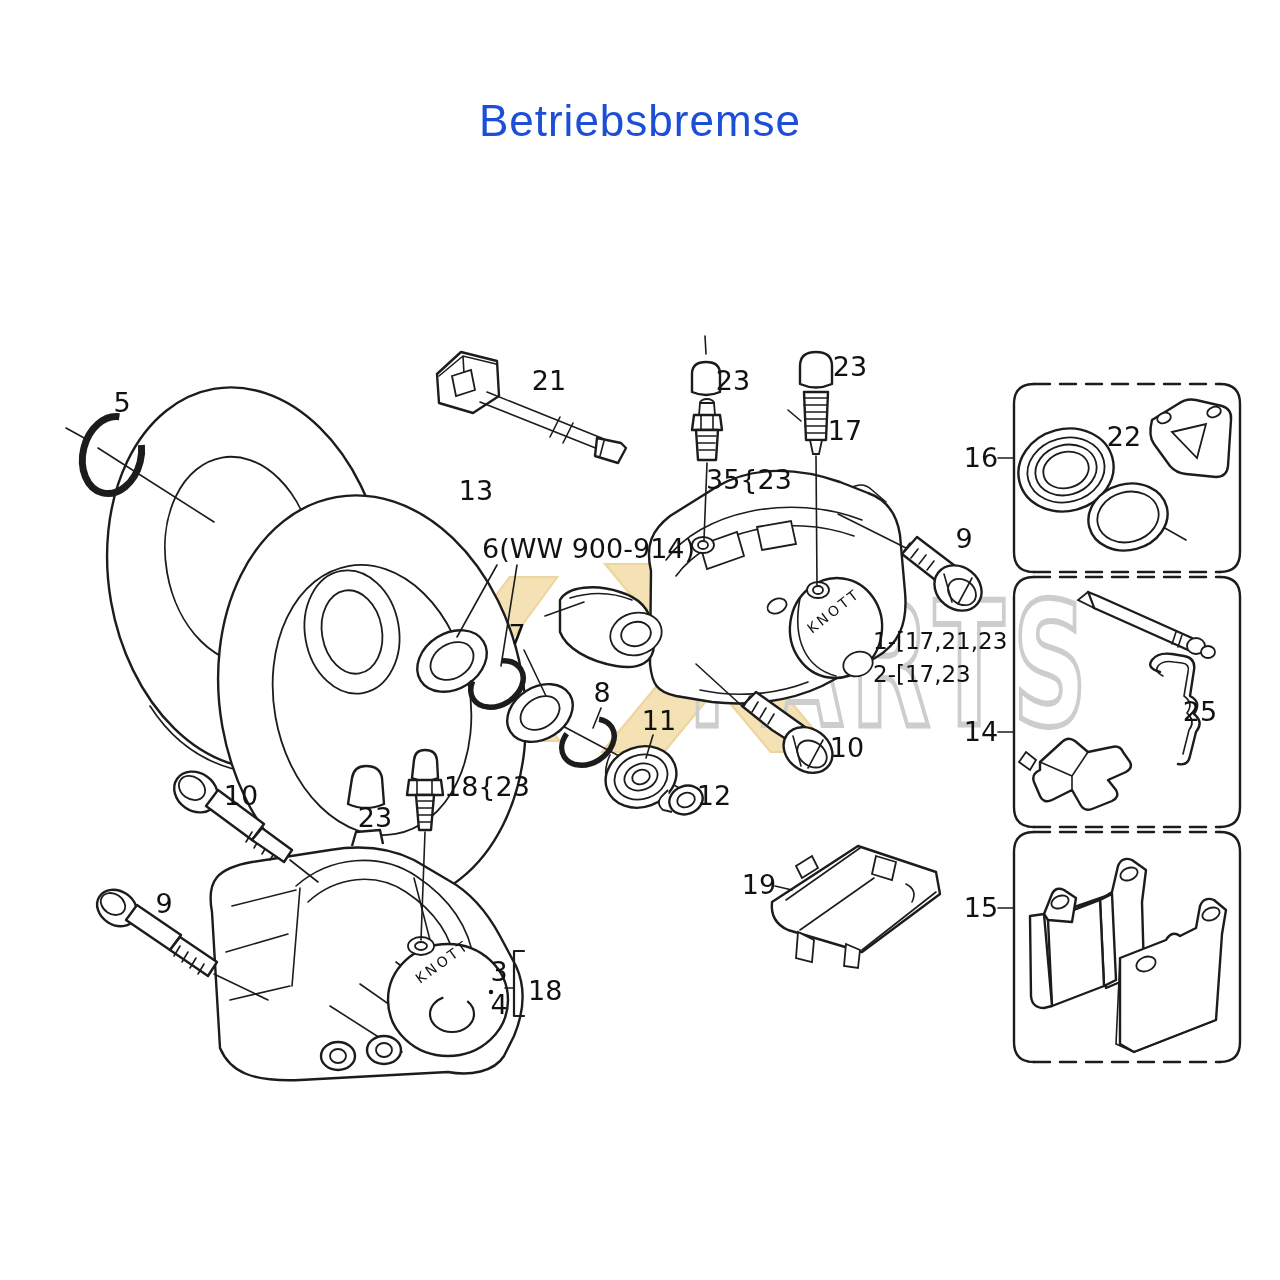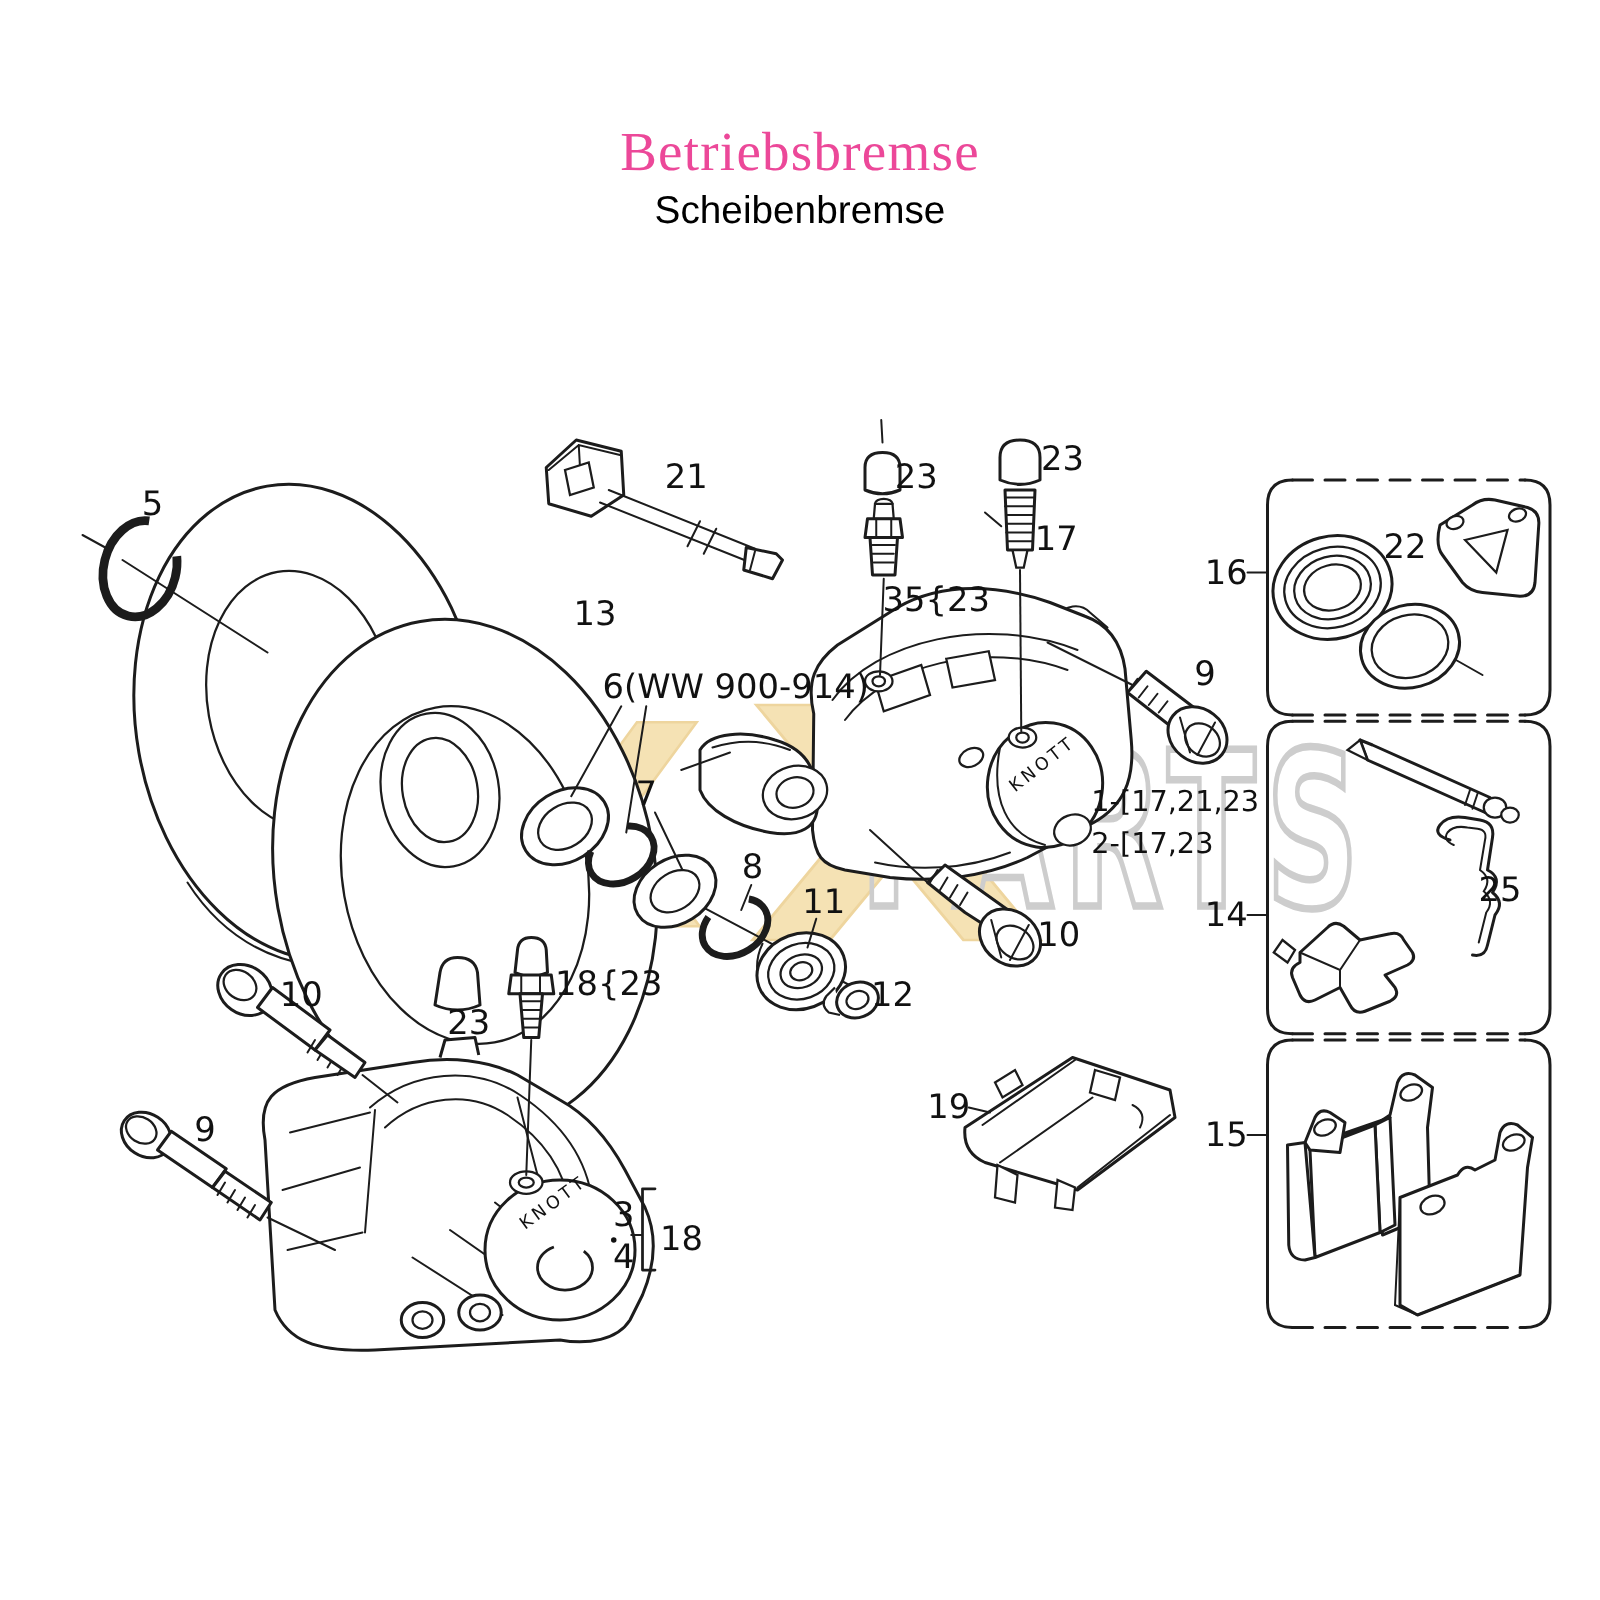--- a/index.html
+++ b/index.html
@@ -1,19 +1,19 @@
 <!DOCTYPE html>
 <html><head>
 <meta charset="utf-8">
 <style>
   html,body{margin:0;padding:0;background:#fff;}
   .page{position:relative;width:1280px;height:1280px;background:#ffffff;overflow:hidden;
         font-family:"Liberation Sans",sans-serif;}
   .title{position:absolute;top:96px;left:0;width:100%;text-align:center;
-         font-size:44px;color:#ec4899;letter-spacing:1px;font-family:Liberation Serif, serif;}
+         font-size:44px;color:#1d4ed8;letter-spacing:1px;}
   .subtitle{position:absolute;top:150px;left:0;width:100%;text-align:center;
             font-size:31px;color:#000;}
   
   .wm{position:absolute;font-weight:700;line-height:1;white-space:nowrap;z-index:1;
       font-family:"DejaVu Sans",sans-serif;user-select:none;}
   .wm-outline{color:transparent;-webkit-text-stroke:6px #cdcdcd;}
   .wm-x{color:#f5e2b4;-webkit-text-stroke:2px #eed59e;}
   .wm-fu{left:202px;top:580px;font-size:172px;transform:scaleX(0.58);transform-origin:0 0;letter-spacing:10px;}
   .wm-parts{left:688px;top:580px;font-size:172px;transform:scaleX(0.60);transform-origin:0 0;letter-spacing:14px;}
   .wm-x1{left:378px;top:552px;font-size:224px;transform:scaleX(1.08);transform-origin:0 0;}
@@ -31,21 +31,20 @@
 <body>
 
 <div class="page">
 
   <div class="wm wm-outline wm-fu">FU</div>
   <div class="wm wm-x wm-x1">X</div>
   <div class="wm wm-x wm-x2">X</div>
   <div class="wm wm-outline wm-parts">PARTS</div>
 
   <div class="title">Betriebsbremse</div>
-  <div class="subtitle">Scheibenbremse</div>
 
   <svg class="art" width="1280" height="1280" viewBox="0 0 1280 1280">
 
     <path class="th" d="M 348,612 L 702,800"></path>
 
     <g>
       <ellipse class="fw" cx="247" cy="578" rx="138" ry="192" transform="rotate(-10 247 578)"></ellipse>
       <ellipse class="fw1" cx="240" cy="560" rx="74" ry="104" transform="rotate(-10 240 560)"></ellipse>
       <path class="th" d="M 150,706 Q 186,762 248,772"></path>
       <ellipse class="fw" cx="372" cy="700" rx="152" ry="206" transform="rotate(-10 372 700)"></ellipse>

